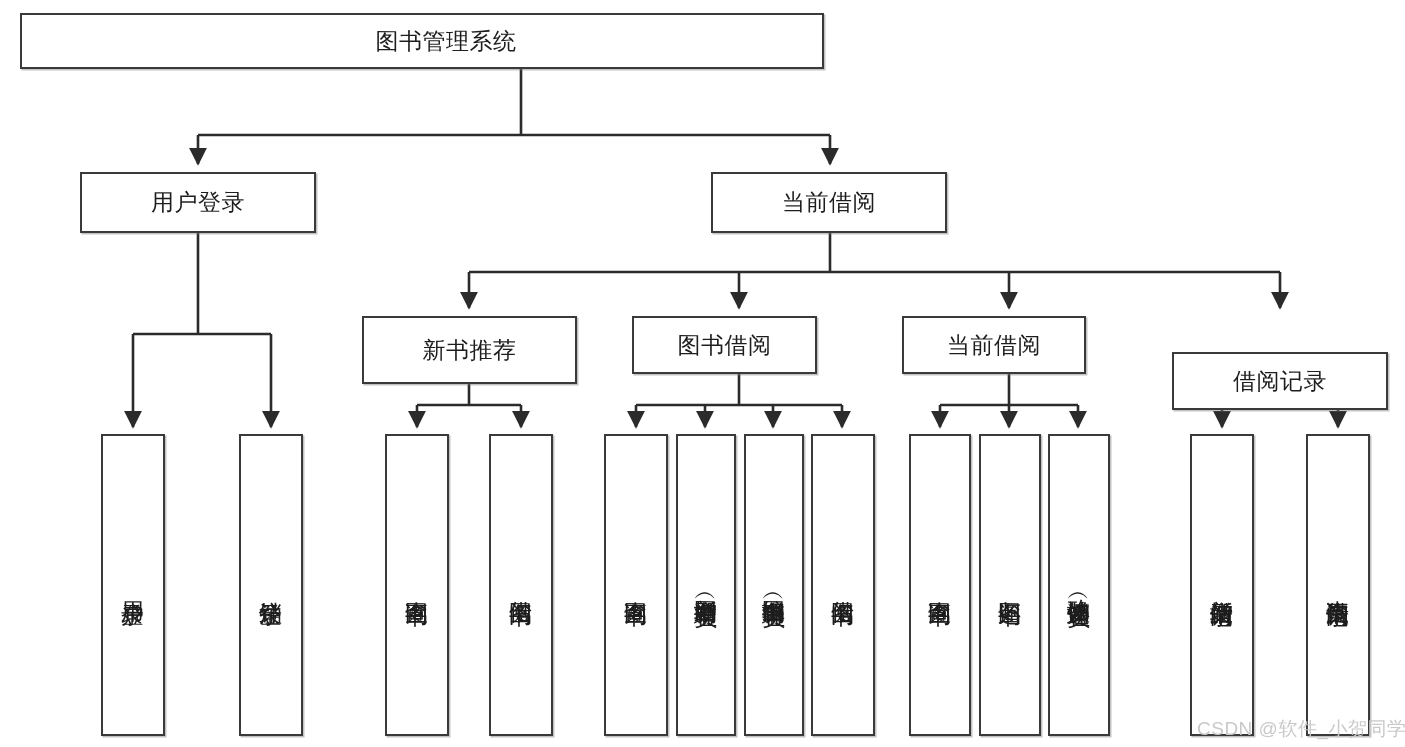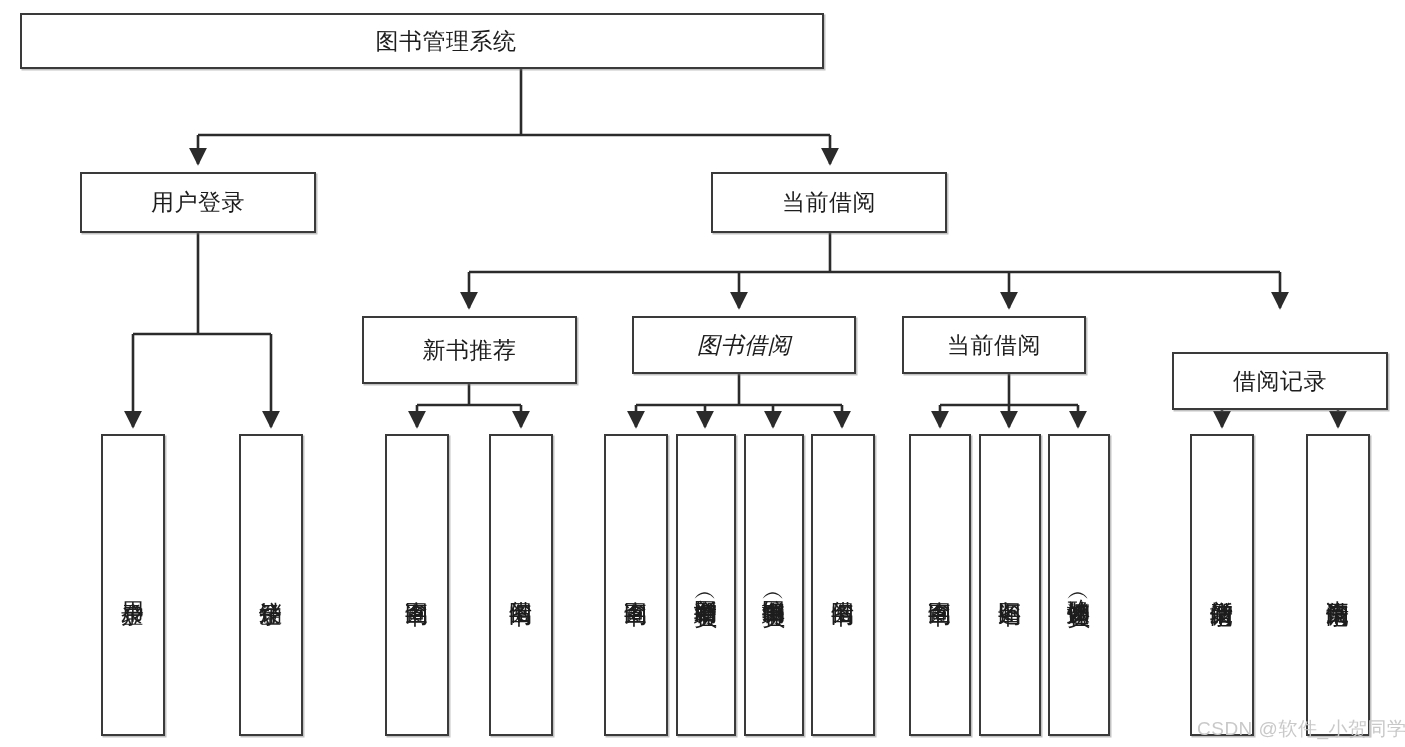--- a/index.html
+++ b/index.html
@@ -129,21 +129,21 @@
   <div class="node h" style="left:80px; top:172px; width:236px; height:61px;">
     <span class="label">用户登录</span>
   </div>
   <div class="node h" style="left:711px; top:172px; width:236px; height:61px;">
     <span class="label">当前借阅</span>
   </div>
 
   <div class="node h" style="left:362px; top:316px; width:215px; height:68px;">
     <span class="label">新书推荐</span>
   </div>
-  <div class="node h" style="left:632px; top:316px; width:224px; height:58px;font-style:italic;">
+  <div class="node h" style="left:632px; top:316px; width:185px; height:58px;">
     <span class="label">图书借阅</span>
   </div>
   <div class="node h" style="left:902px; top:316px; width:184px; height:58px;">
     <span class="label">当前借阅</span>
   </div>
   <div class="node h" style="left:1172px; top:316px; width:216px; height:58px;margin-top:36px;">
     <span class="label">借阅记录</span>
   </div>
 
   <div class="node v" style="left:101px; top:434px; width:64px; height:302px;">

